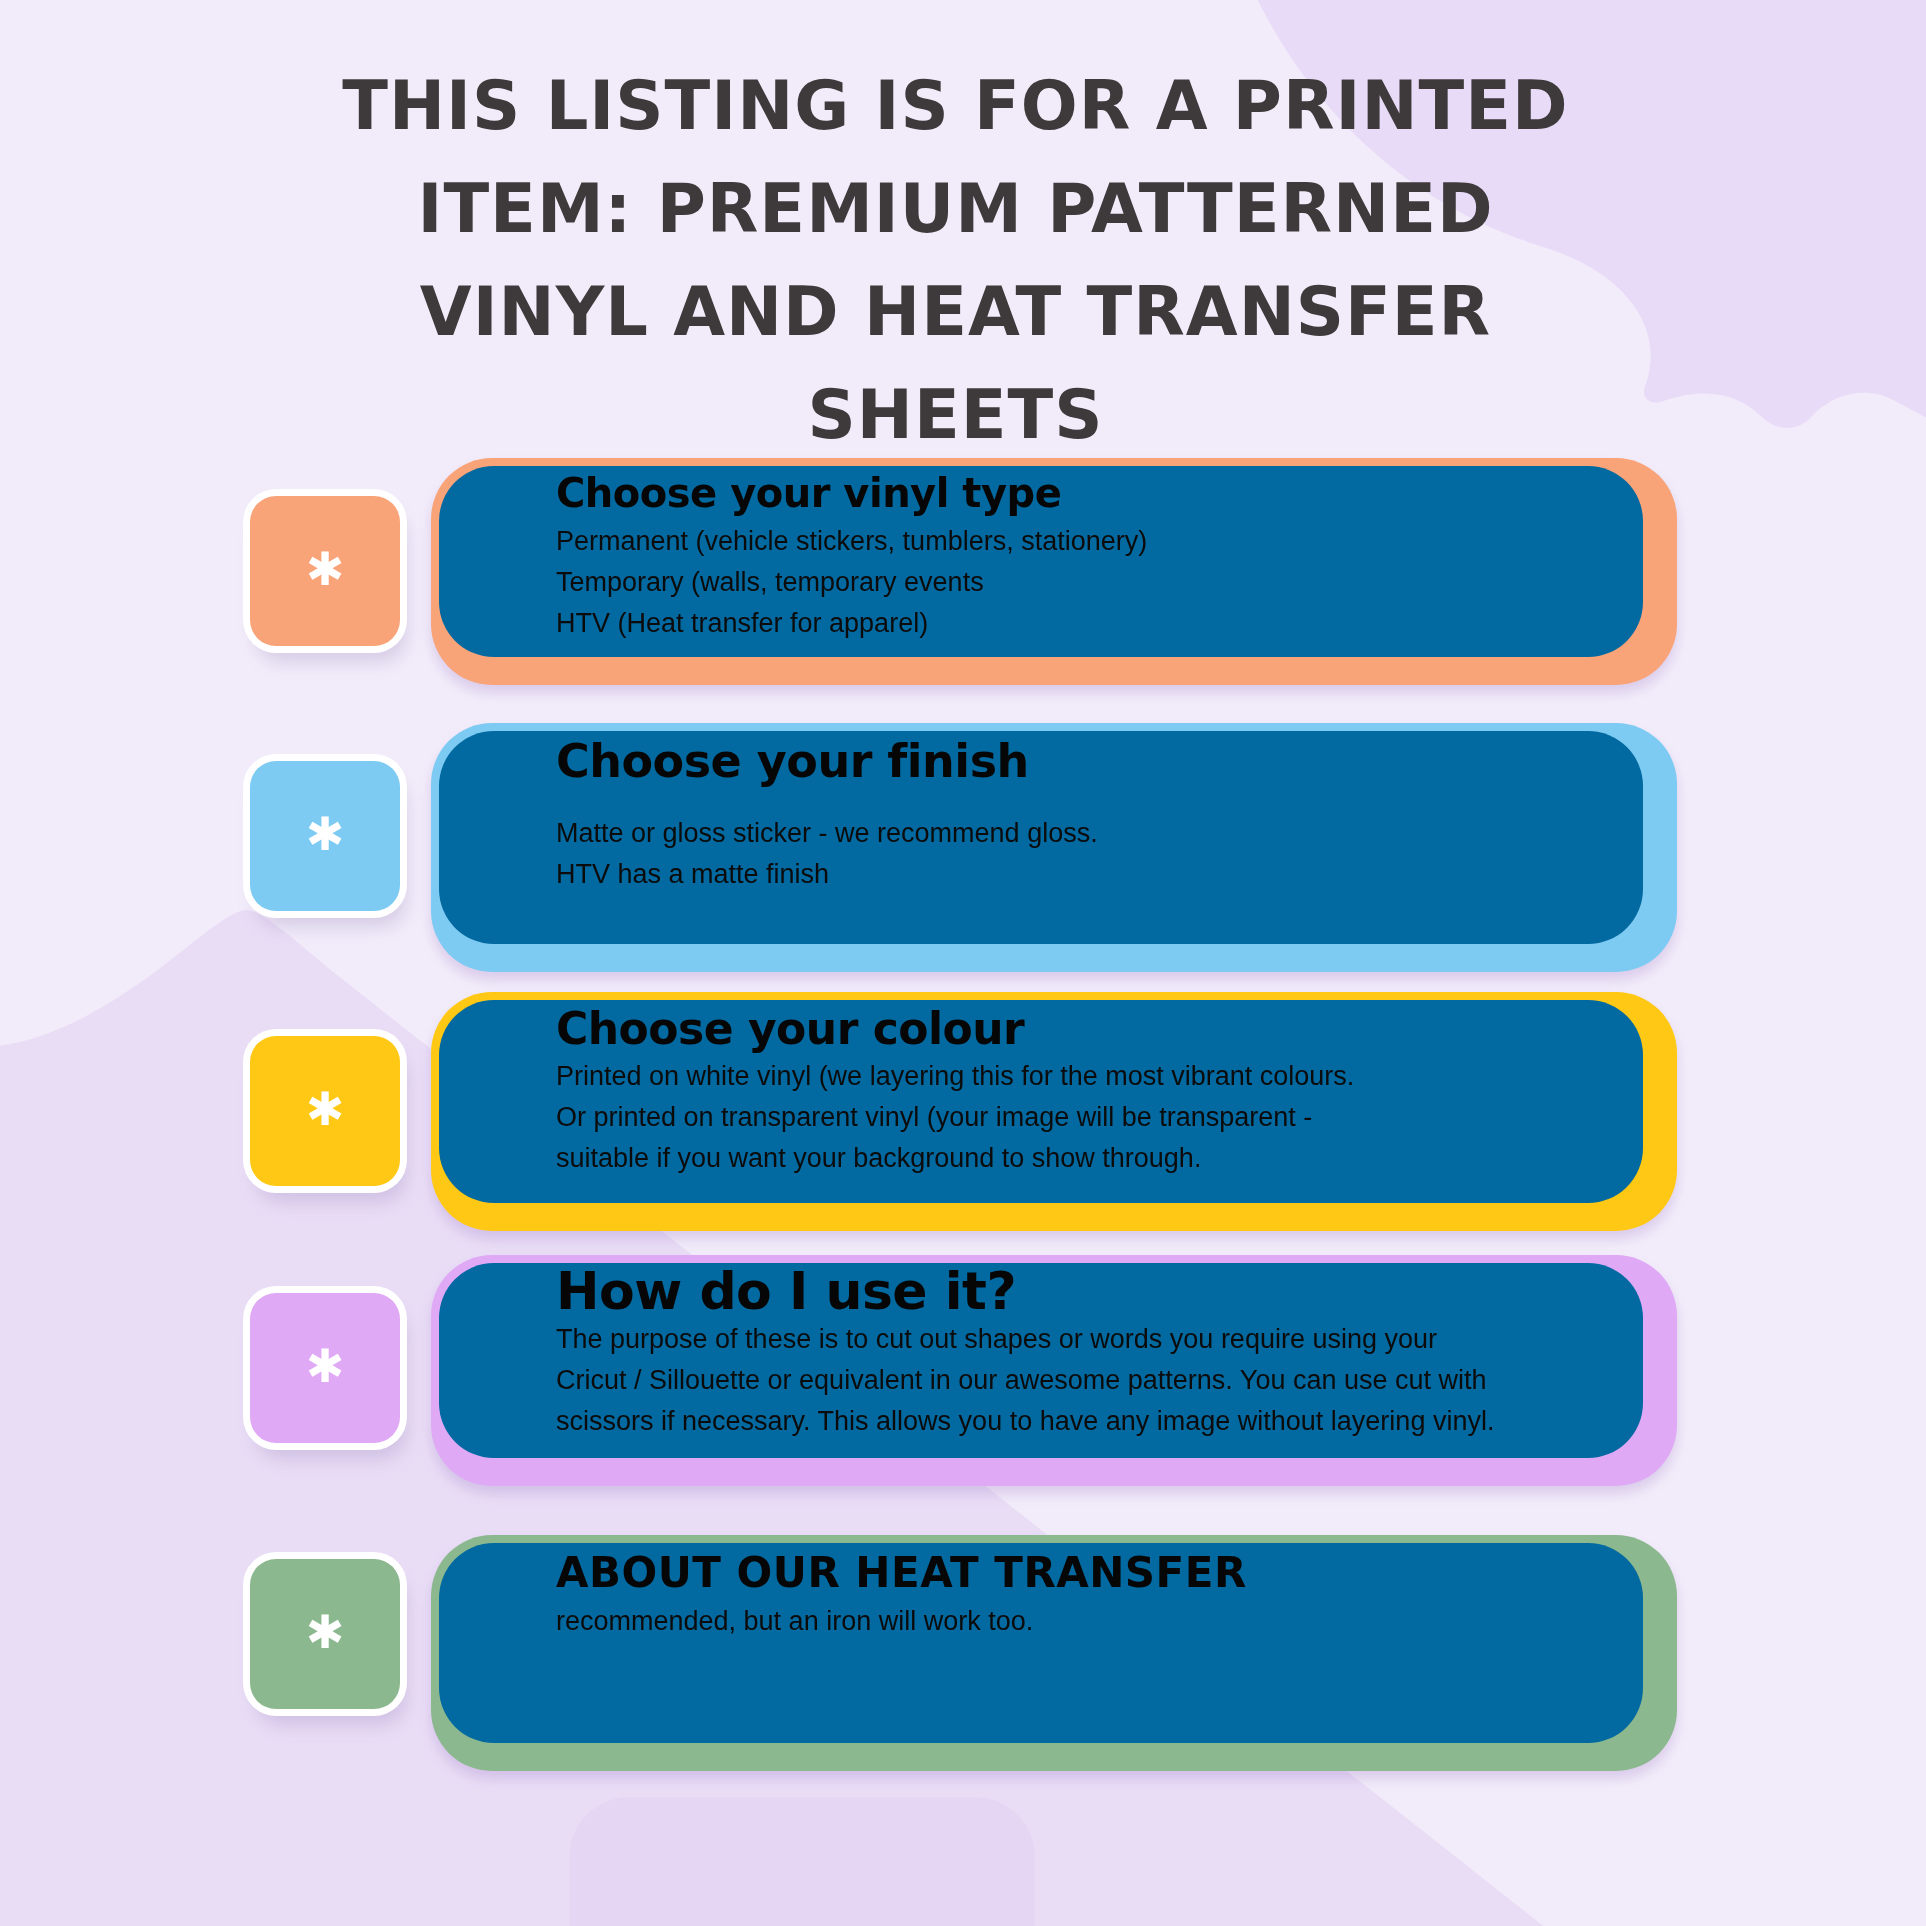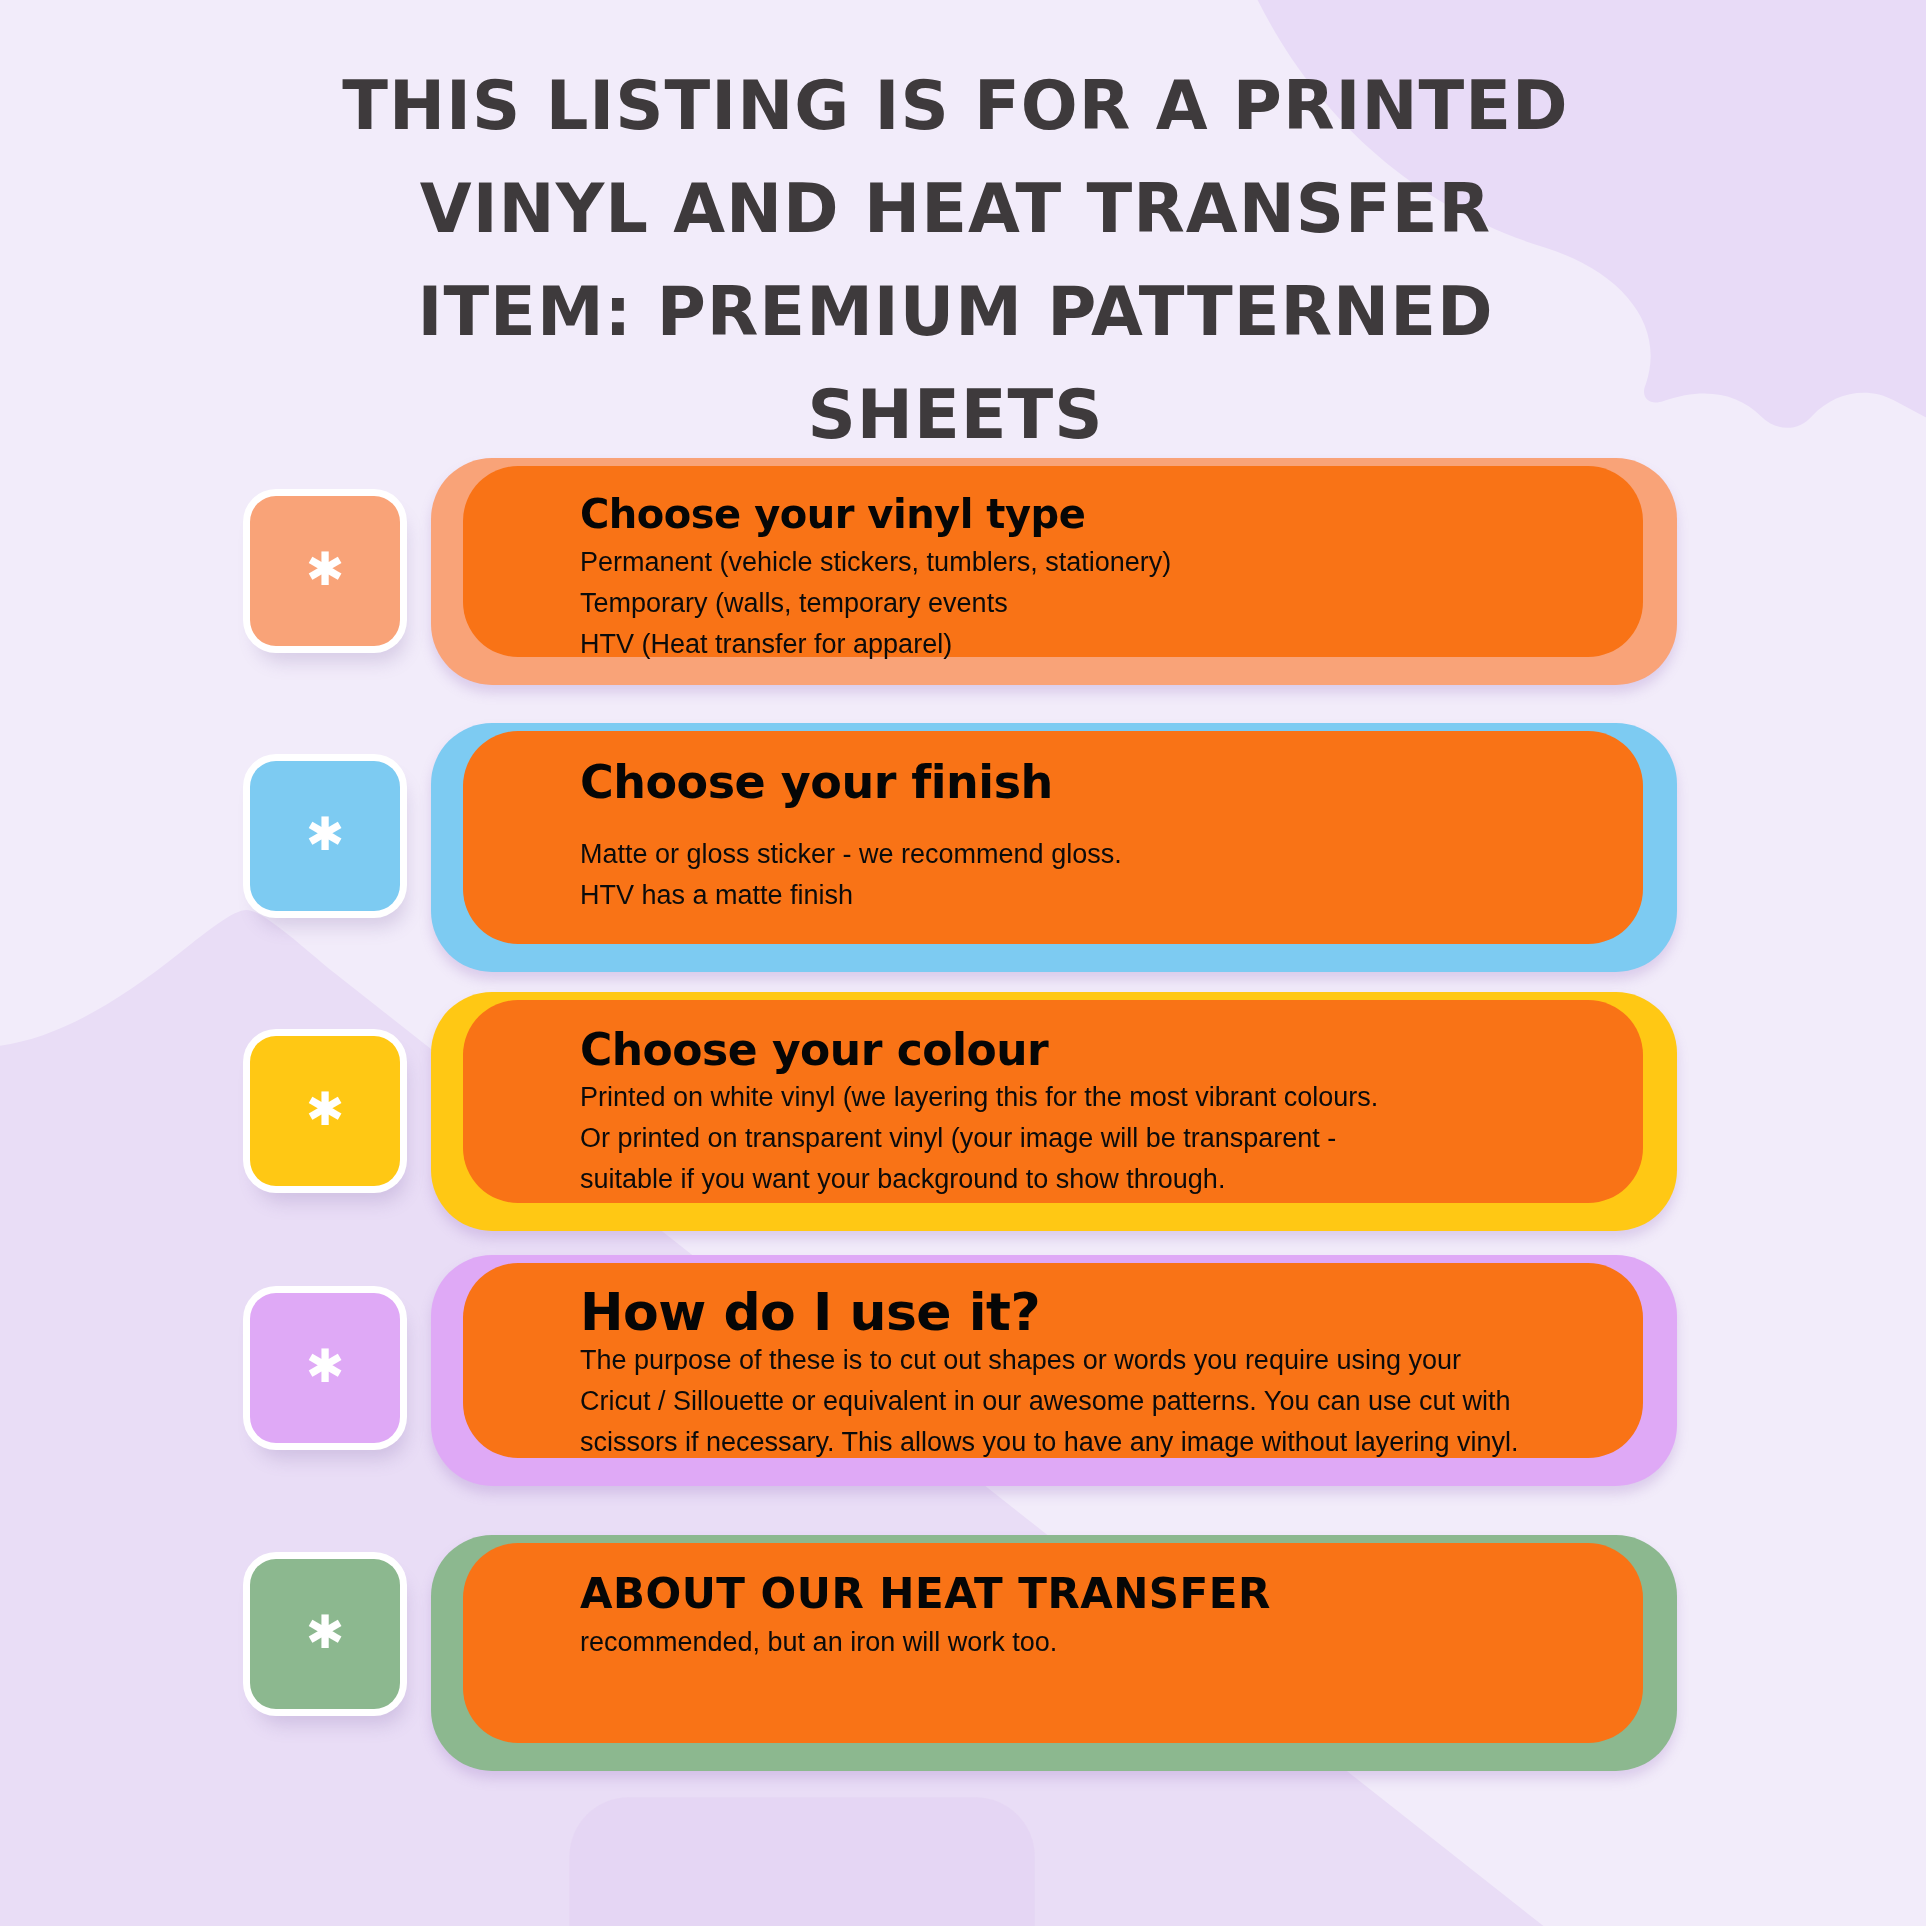--- a/index.html
+++ b/index.html
@@ -42,22 +42,22 @@
     font-family:"DejaVu Sans",sans-serif;
     transform:translateY(-2px);
   }
   .card{
     position:absolute;left:431px;right:250px;top:0;bottom:0;
     background:var(--c);border-radius:61px;
     box-shadow:0 8px 12px rgba(150,110,190,.25);
   }
   .card-inner{
     position:absolute;left:8px;top:8px;right:34px;bottom:28px;
-    background:#f97316;border-radius:55px;
-    padding:24px 10px 0 117px;box-sizing:border-box;margin-left:24px;
+    background:#0369a1;border-radius:55px;
+    padding:3px 10px 0 117px;box-sizing:border-box;
   }
   .card-heading{
     font-family:"DejaVu Sans","Liberation Sans",sans-serif;
     font-weight:bold;color:#060606;
     letter-spacing:-0.5px;margin:0 0 4px 0;
   }
   .row:nth-of-type(1) .card-heading{font-size:40px;line-height:48px;}
   .row:nth-of-type(2) .card-heading{font-size:46px;line-height:55px;margin-bottom:24px;}
   .row:nth-of-type(3) .card-heading{font-size:44px;line-height:51px;margin-bottom:2px;}
   .row:nth-of-type(4) .card-heading{font-size:52px;line-height:51px;margin-bottom:2px;}
@@ -77,22 +77,22 @@
        C1656,402 1666,410 1680,405 C1722,390 1756,398 1778,420
        C1794,436 1816,436 1830,420 C1852,396 1886,390 1912,404
        L1946,422 L1946,0 Z"></path>
   <path class="shape-mountain" d="M0,1056 C60,1048 122,1010 182,962 C212,938 236,919 249,919
        C263,919 292,944 332,978 L1560,1946 L0,1946 Z"></path>
   <rect class="shape-bottom" x="575" y="1815" width="470" height="220" rx="60" opacity="0.65"></rect>
 </svg>
 
 <div class="title">
   <div>THIS LISTING IS FOR A PRINTED</div>
+  <div>ITEM: PREMIUM PATTERNED</div>
   <div>VINYL AND HEAT TRANSFER</div>
-  <div>ITEM: PREMIUM PATTERNED</div>
   <div>SHEETS</div>
 </div>
 
 <div class="cards">
   <div class="row" style="--c: #F9A378;">
     <div class="card">
       <div class="card-inner">
         <h2 class="card-heading">Choose your vinyl type</h2>
         <div class="card-body">
             <div class="bline">Permanent (vehicle stickers, tumblers, stationery)</div>

